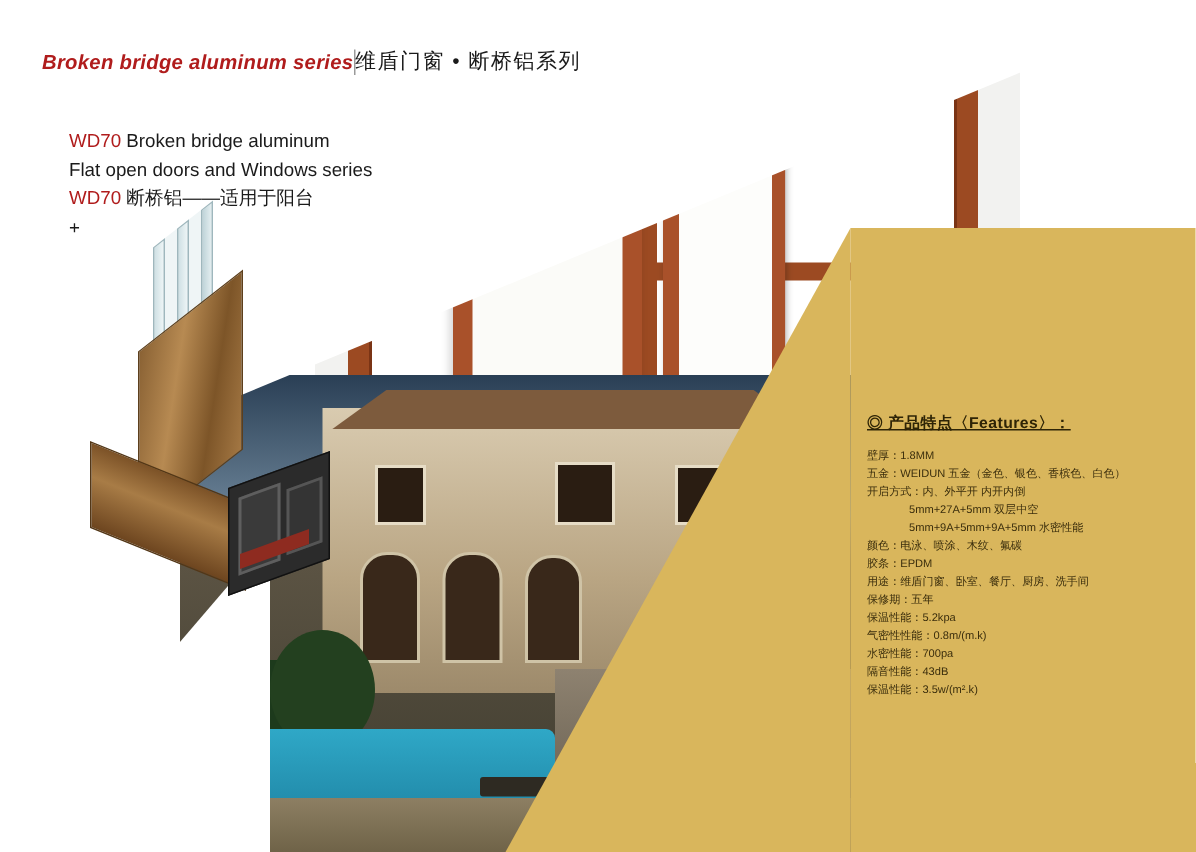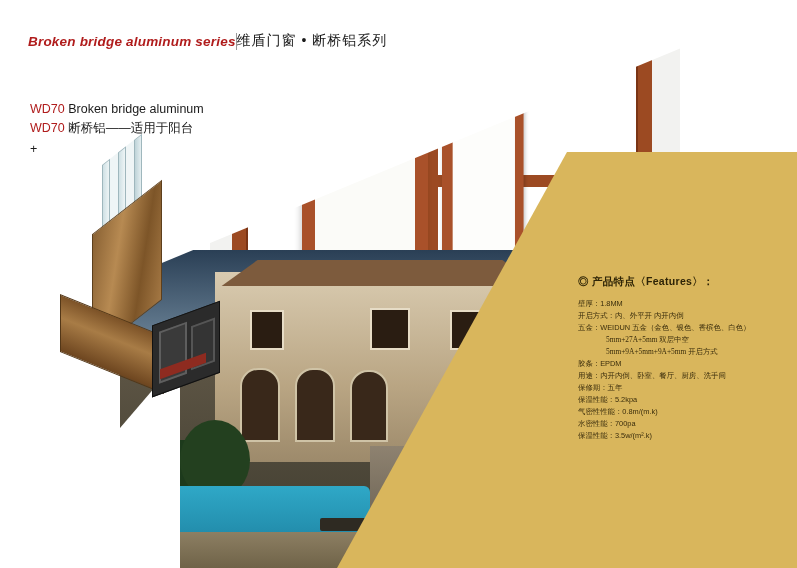--- a/index.html
+++ b/index.html
@@ -43,24 +43,23 @@
   }
   .header-cn {
     font-size: 14px;
     color: #1a1a1a;
     letter-spacing: 1px;
   }
 
   
   .title-block {
     position: absolute;
-    left: 30px;
+    left: 46px;
     top: 85px;
     line-height: 1.5;
-    margin-top: 15px;
   }
   .title-line {
     font-size: 12.5px;
     color: #1a1a1a;
     white-space: nowrap;
   }
   .title-line .code {
     color: #b01c1c;
   }
   .title-plus {
@@ -377,30 +376,30 @@
     width: 205px;
     z-index: 7;
     color: #3a2d0c;
   }
   .features-title {
     font-size: 10.5px;
     font-weight: bold;
     margin-bottom: 9px;
     color: #2e2406;
     letter-spacing: 0.3px;
+    text-decoration: underline;
   }
   .feature-line {
     font-size: 7.4px;
     line-height: 1.62;
     color: #3a2d0c;
     white-space: nowrap;
   }
   .feature-line.indent {
     padding-left: 28px;
-    font-family: Liberation Serif, serif;
   }
 </style>
 </head>
 <body>
 
 <div id="page">
 
   <div class="photo-window">
     <div class="win-frame-outer"></div>
     <div class="win-mullion-v"></div>
@@ -431,43 +430,46 @@
   </div>
 
   <div class="diag-white-top"></div>
   <div class="diag-white-bottom"></div>
 
   <div class="features-clip"></div>
   <div class="features-panel"></div>
   <div class="features-content">
     <div class="features-title">◎ 产品特点〈Features〉：</div>
     <div class="feature-line">壁厚：1.8MM</div>
+    <div class="feature-line">五金：WEIDUN 五金（金色、银色、香槟色、白色）</div>
     <div class="feature-line">开启方式：内、外平开 内开内倒</div>
-    <div class="feature-line">五金：WEIDUN 五金（金色、银色、香槟色、白色）</div>
     <div class="feature-line indent">5mm+27A+5mm 双层中空</div>
-    <div class="feature-line indent">5mm+9A+5mm+9A+5mm 开启方式</div>
+    <div class="feature-line indent">5mm+9A+5mm+9A+5mm 水密性能</div>
+    <div class="feature-line">颜色：电泳、喷涂、木纹、氟碳</div>
     <div class="feature-line">胶条：EPDM</div>
-    <div class="feature-line">用途：内开内倒、卧室、餐厅、厨房、洗手间</div>
+    <div class="feature-line">用途：维盾门窗、卧室、餐厅、厨房、洗手间</div>
     <div class="feature-line">保修期：五年</div>
     <div class="feature-line">保温性能：5.2kpa</div>
     <div class="feature-line">气密性性能：0.8m/(m.k)</div>
     <div class="feature-line">水密性能：700pa</div>
+    <div class="feature-line">隔音性能：43dB</div>
     <div class="feature-line">保温性能：3.5w/(m².k)</div>
   </div>
 
   <div class="header" style="z-index:10;">
     <span class="header-en">Broken bridge aluminum series</span>
     <span class="header-sep"></span>
     <span class="header-cn">维盾门窗 • 断桥铝系列</span>
   </div>
 
   <div class="title-block" style="z-index:10;">
     <div class="title-line">
       <span class="code">WD70</span><span> Broken bridge aluminum</span>
     </div>
+    <div class="title-line">Flat open doors and Windows series</div>
     <div class="title-line">
       <span class="code">WD70</span><span> 断桥铝——适用于阳台</span>
     </div>
     <div class="title-plus">+</div>
   </div>
 
   <div class="profile-wrap" style="z-index:10;">
     <div class="glass-pack">
       <div class="glass-gap"></div>
       <div class="glass-layer g1"></div>

